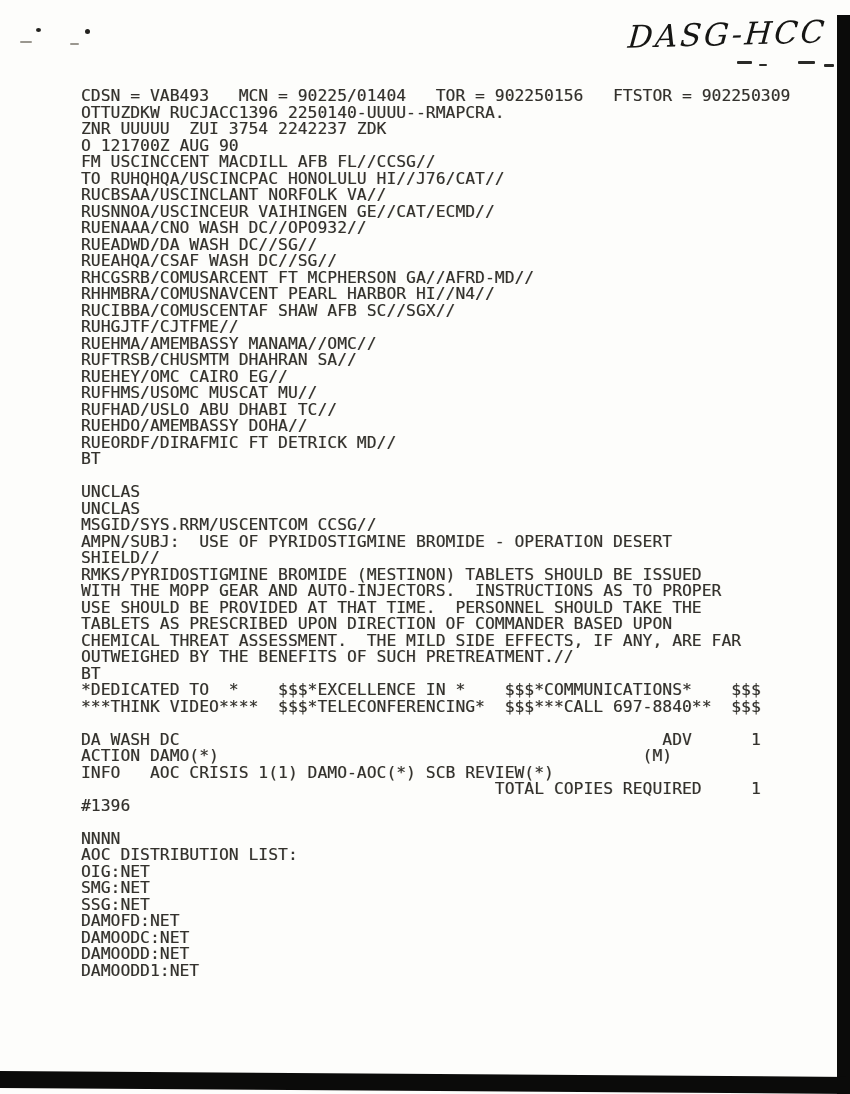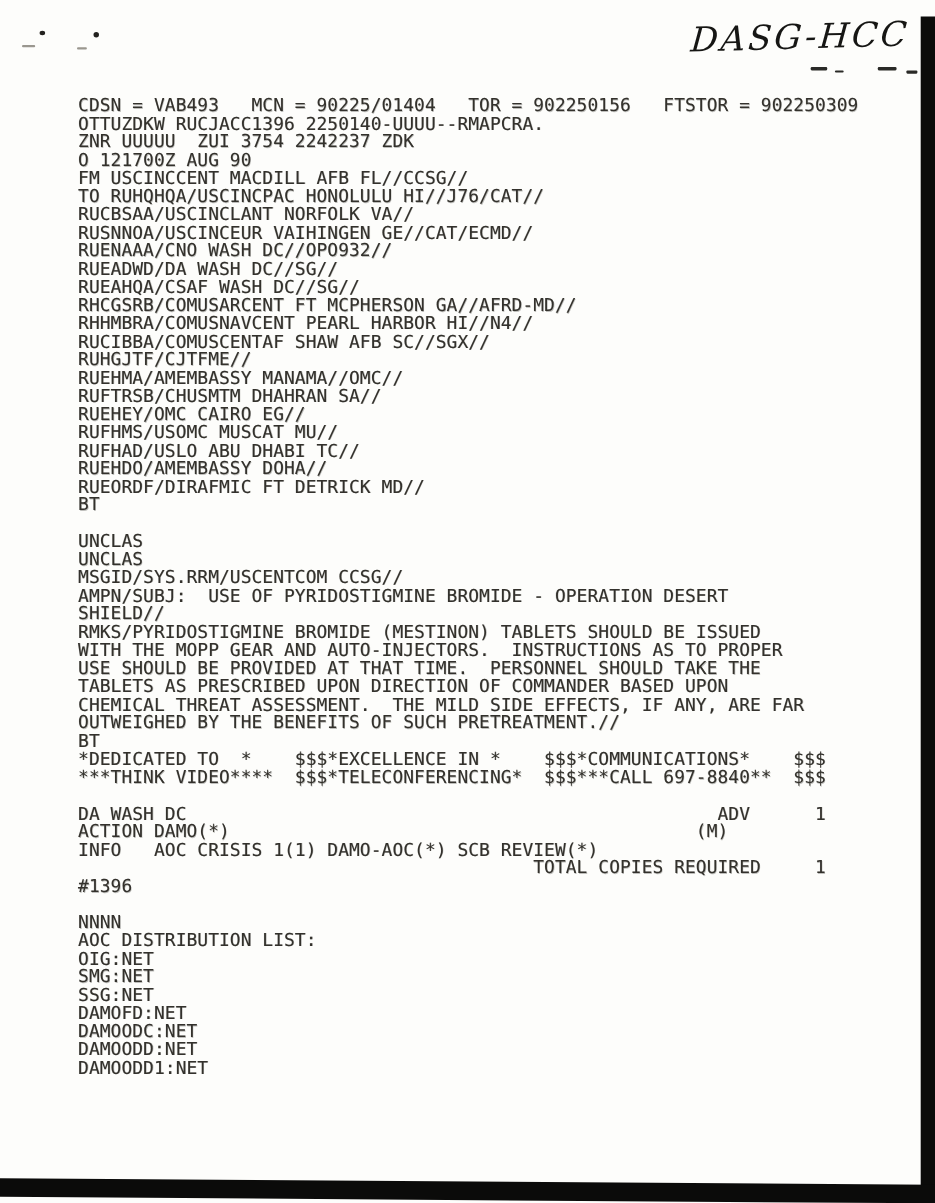--- a/index.html
+++ b/index.html
@@ -8,21 +8,21 @@
     position: relative;
     width: 850px;
     height: 1094px;
     background: #fdfdfb;
     overflow: hidden;
     font-family: "DejaVu Sans Mono", monospace;
   }
   
   .message {
     position: absolute;
-    left: 71px;
+    left: 81px;
     top: 88px;
     font-size: 16.3px;
     line-height: 16.5px;
     white-space: pre;
     color: #33312c;
     text-shadow: 0.5px 0.4px 0 rgba(51,49,44,0.30), -0.3px 0 0 rgba(51,49,44,0.18);
     letter-spacing: 0.05px;
   }
   .line { min-height: 16.5px; }
   

